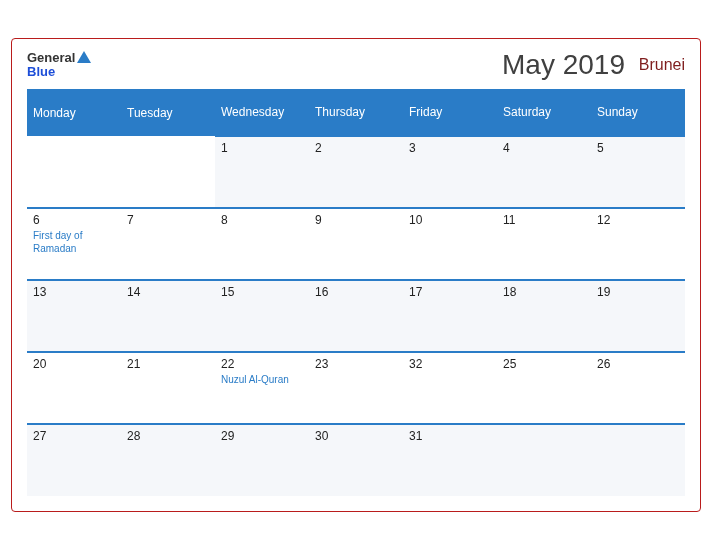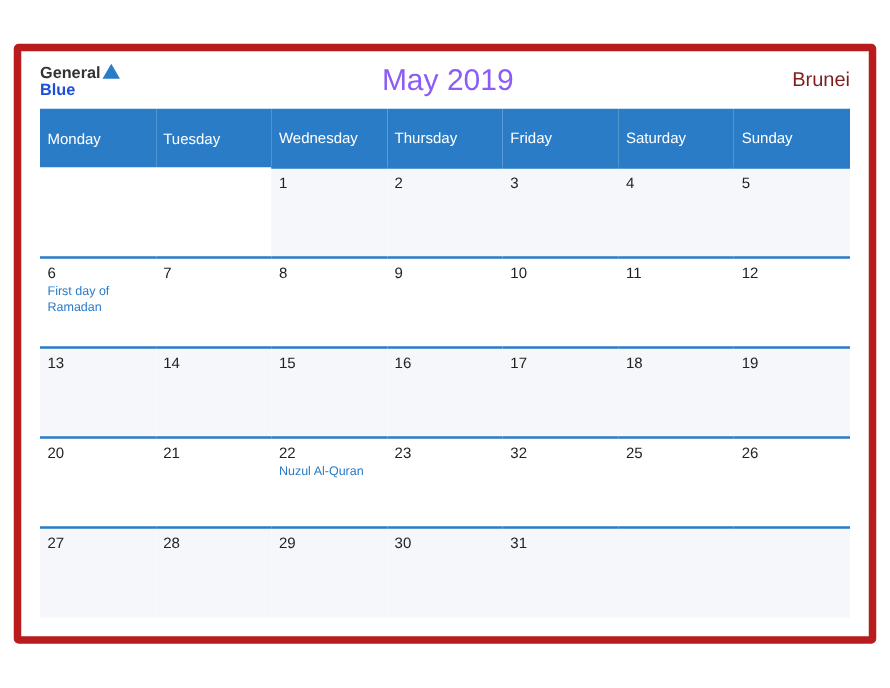--- a/index.html
+++ b/index.html
@@ -8,21 +8,21 @@
       background: #fff;
       width: 712px;
       height: 550px;
       display: flex;
       align-items: center;
       justify-content: center;
     }
     .calendar-container {
       width: 690px;
       background: #fff;
-      border: 6px solid #b91c1c;
+      border: 1px solid #b91c1c;
       border-radius: 4px;
       padding: 10px 15px 15px;
     }
     .calendar-header {
       display: flex;
       align-items: center;
       justify-content: space-between;
       margin-bottom: 8px;
     }
     .logo {
@@ -44,24 +44,24 @@
     .logo-triangle {
       width: 0;
       height: 0;
       border-left: 7px solid transparent;
       border-right: 7px solid transparent;
       border-bottom: 12px solid #2a7cc7;
       margin-left: 2px;
       margin-bottom: 1px;
     }
     .calendar-title {
-      font-size: 24px;
+      font-size: 28px;
       font-weight: normal;
-      color: #8b5cf6;
-      text-align: center;
+      color: #404040;
+      text-align: right;
       flex: 1;
     }
     .country-label {
       font-size: 16px;
       color: #7f1d1d;
       text-align: right;
       min-width: 60px;
     }
     .calendar-grid {
       width: 100%;

